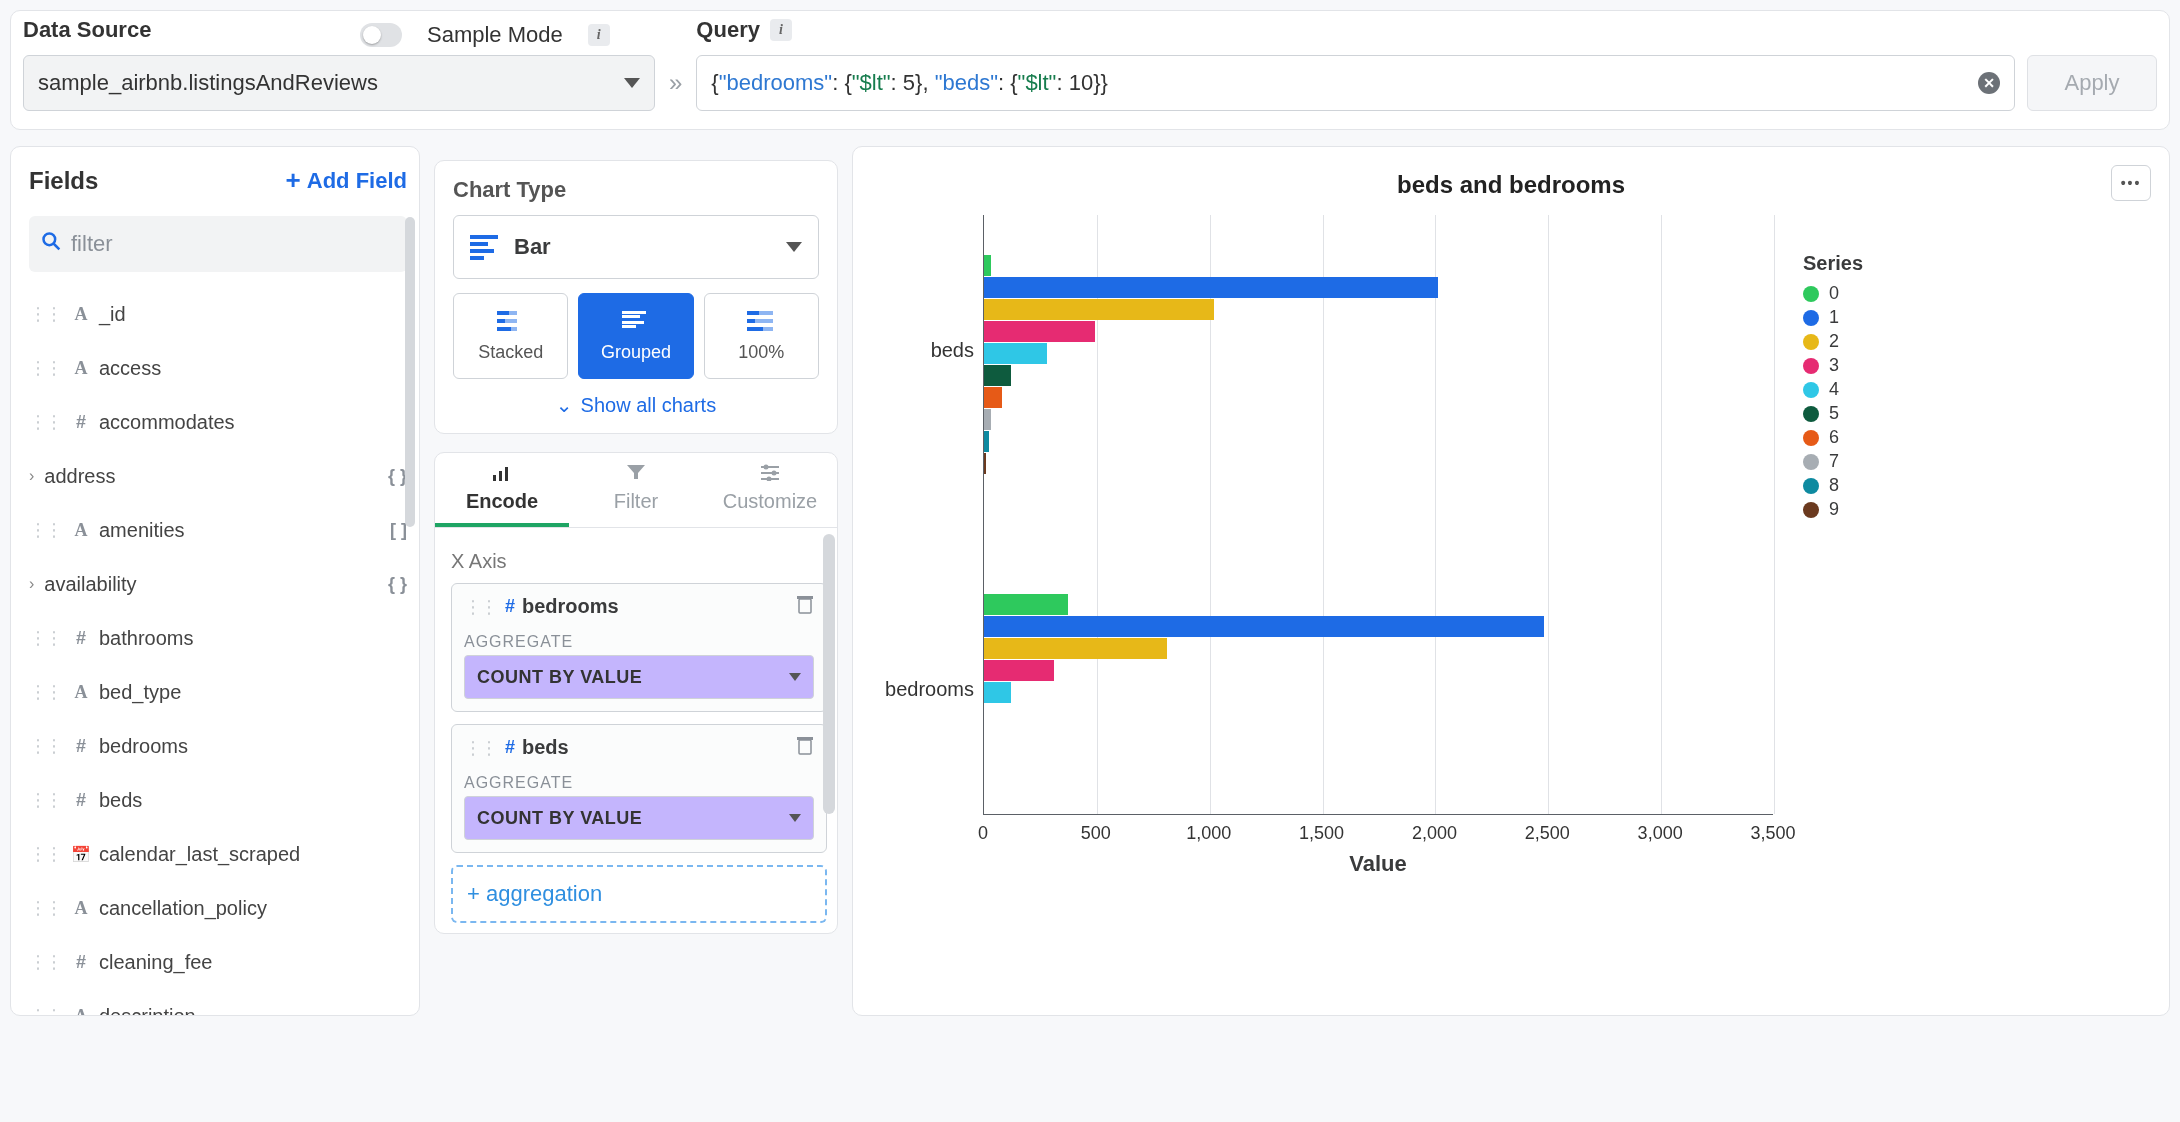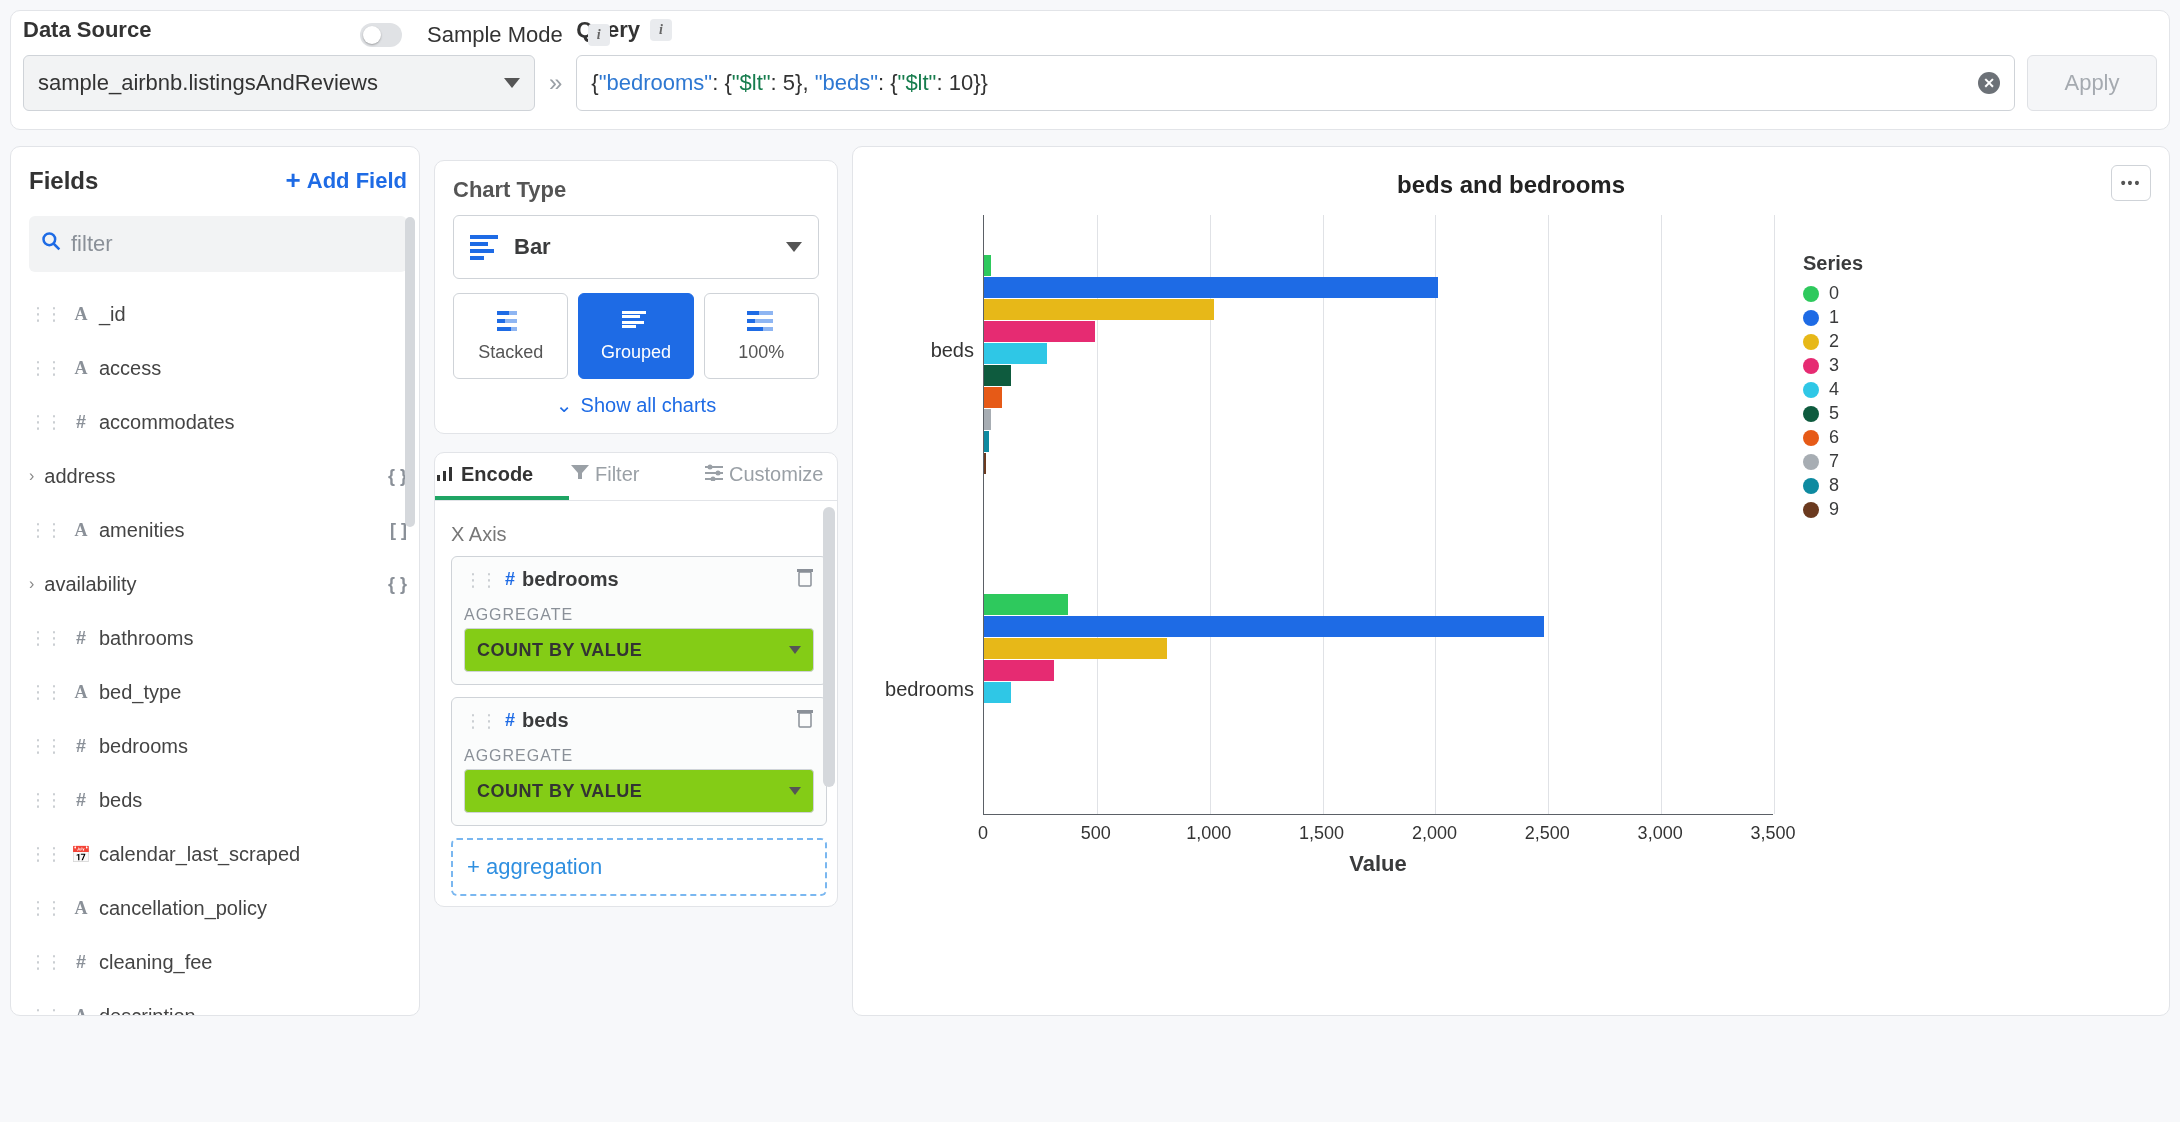--- a/index.html
+++ b/index.html
@@ -4,21 +4,21 @@
 <style>
   * { box-sizing: border-box; margin: 0; padding: 0; font-family: -apple-system, BlinkMacSystemFont, "Segoe UI", Helvetica, Arial, sans-serif; }
   body { background: #f7f8fa; padding: 10px; font-size: 14px; color: #3a3b3c; }
   .top-bar { display: flex; align-items: flex-end; gap: 14px; padding: 6px 12px 18px 12px; border: 1px solid #e2e4e8; border-radius: 10px; background: #fff; justify-content: flex-end; }
   .ds-col { display:flex; flex-direction:column; gap:8px; }
   .label-row { display:flex; align-items:center; gap:10px; font-size: 22px; font-weight: 600; color:#333; margin-bottom:4px;}
   .sample-row { display:flex; align-items:center; gap:25px; font-size: 22px; color:#333; }
   .toggle { width: 42px; height: 24px; background:#e0e2e5; border-radius: 12px; position:relative; }
   .toggle::after { content:""; width:18px; height:18px; border-radius:50%; background:#fff; position:absolute; top:3px; left:3px; box-shadow:0 1px 2px rgba(0,0,0,0.3);}
   .info-badge { display:inline-flex; width:22px; height:22px; border-radius:4px; background:#e9ebee; color:#666; font-style: italic; font-weight:bold; font-family: Georgia, serif; align-items:center; justify-content:center; font-size:14px;}
-  .ds-select { width: 512px; height: 56px; border:1px solid #cfd3d8; border-radius:6px; background:#f2f3f4; display:flex; align-items:center; padding: 0 14px; font-size: 22px; color:#333; justify-content:space-between;}
+  .ds-select { width: 632px; height: 56px; border:1px solid #cfd3d8; border-radius:6px; background:#f2f3f4; display:flex; align-items:center; padding: 0 14px; font-size: 22px; color:#333; justify-content:space-between;}
   .caret-down { width:0;height:0;border-left:8px solid transparent; border-right:8px solid transparent; border-top:10px solid #555;}
   .arrow-sep { color:#9aa0a6; font-size:24px; padding-bottom:14px;}
   .query-col { flex:1; display:flex; flex-direction:column; gap:8px;}
   .query-row { display:flex; gap:12px; }
   .query-input { flex:1; height:56px; border:1px solid #cfd3d8; border-radius:6px; background:#fff; display:flex; align-items:center; padding: 0 14px; font-family: "SFMono-Regular", Consolas, Menlo, monospace; font-size:22px; color:#333; justify-content:space-between;}
   .query-text .q-key { color:#2e78d2; }
   .query-text .q-op { color:#177d4e; }
   .query-text .q-num { color:#333; }
   .clear-btn { width:22px;height:22px;border-radius:50%;background:#6c7177;color:#fff;display:flex;align-items:center;justify-content:center;font-size:14px;font-weight:bold;}
   .apply-btn { height:56px; width:130px; border:1px solid #dfe1e5; border-radius:6px; background:#f5f6f8; color:#a5aab0; font-size:22px; display:flex;align-items:center;justify-content:center;}
@@ -48,30 +48,30 @@
   .config-title { font-size:22px; font-weight:600; color:#555; margin-bottom:12px;}
   .chart-select { height:64px; border:1px solid #cfd3d8; border-radius:6px; display:flex; align-items:center; padding:0 16px; justify-content:space-between; font-size:22px; font-weight:600;}
   .bar-icon { display:flex; flex-direction:column; gap:3px;}
   .bar-icon span { height:4px; background:#1e6be5;}
   .subtype-row { display:flex; gap:10px; margin-top:14px;}
   .subtype { flex:1; height:86px; border:1px solid #cfd3d8; border-radius:6px; display:flex; flex-direction:column; align-items:center; justify-content:center; gap:6px; font-size:18px; color:#555;}
   .subtype.active { background:#1e6be5; color:#fff; border-color:#1e6be5;}
   .show-all { margin-top:14px; color:#1e6be5; font-size:20px; display:flex; align-items:center; justify-content:center; gap:8px;}
 
   .enc-tabs { display:flex; border-bottom:1px solid #e2e4e8;}
-  .enc-tab { flex:1; display:flex; flex-direction:row; align-items:center; gap:4px; padding:10px 0; font-size:20px; color:#9aa0a6; border-bottom:4px solid transparent;}
+  .enc-tab { flex:1; display:flex; flex-direction:column; align-items:center; gap:4px; padding:10px 0; font-size:20px; color:#9aa0a6; border-bottom:4px solid transparent;}
   .enc-tab.active { color:#333; font-weight:600; border-bottom:4px solid #1fa564;}
   .enc-body { padding: 14px 10px 10px 16px; position:relative;}
   .axis-label { font-size:20px; color:#777; margin:8px 0 10px;}
   .drop-item { border:1px solid #cfd3d8; border-radius:6px; background:#fbfcfc; margin-bottom:12px;}
   .drop-head { display:flex; align-items:center; padding:10px 12px; font-size:20px;}
   .drop-head .type-icon { color:#1e6be5;}
   .drop-head .trash { margin-left:auto; color:#8a9098;}
   .agg-label { padding: 4px 12px 4px; font-size:16px; color:#8a9098; letter-spacing:1px;}
-  .agg-select { margin: 0 12px 12px; height:44px; border:1px solid #cfd3d8; border-radius:4px; background:#84cc16; display:flex; align-items:center; justify-content:space-between; padding:0 12px; font-size:18px; font-weight:700; color:#333; letter-spacing:0.5px;}
+  .agg-select { margin: 0 12px 12px; height:44px; border:1px solid #cfd3d8; border-radius:4px; background:#c4b5fd; display:flex; align-items:center; justify-content:space-between; padding:0 12px; font-size:18px; font-weight:700; color:#333; letter-spacing:0.5px;}
   .add-agg { border:2px dashed #7ab7f0; border-radius:6px; color:#2f8fe0; padding:14px; font-size:22px;}
   .enc-scroll { position:absolute; right:2px; top:6px; width:12px; height:280px; background:#d5d8dc; border-radius:6px;}
 
   .chart-panel { flex:1; position:relative; padding:24px 20px 30px 20px; display:flex; flex-direction:column;}
   .chart-more { position:absolute; top:18px; right:18px; width:40px; height:36px; border:1px solid #cfd3d8; border-radius:6px; display:flex; align-items:center; justify-content:center; color:#555; letter-spacing:2px; font-weight:bold;}
   .chart-title { text-align:center; font-size:24px; font-weight:700; color:#222; margin-bottom:16px;}
   .chart-body { flex:1; display:flex; position:relative;}
   .plot-area { flex:0 0 790px; position:relative; border-left:1px solid #5b6066; border-bottom:1px solid #5b6066; margin-left:110px; height:600px;}
   .grid-line { position:absolute; top:0; bottom:0; width:1px; background:#e0e2e6;}
   .bar { position:absolute; height:14px;}

